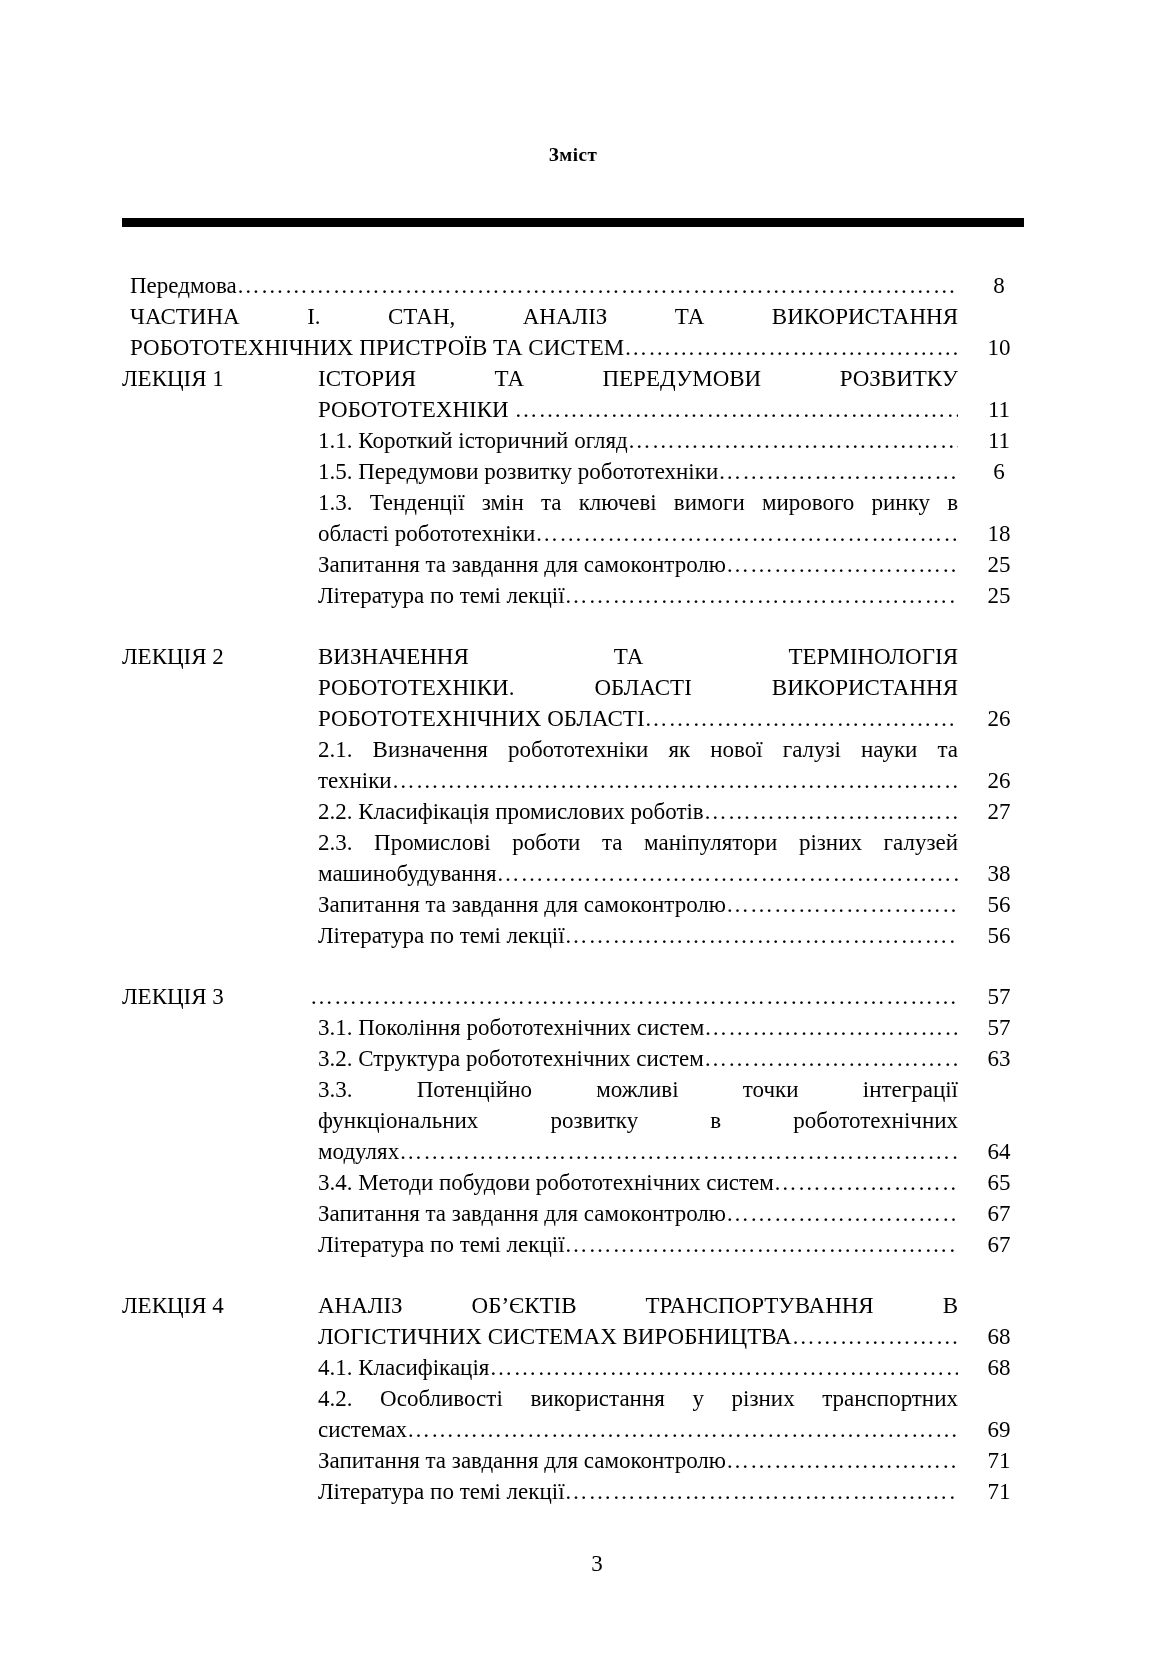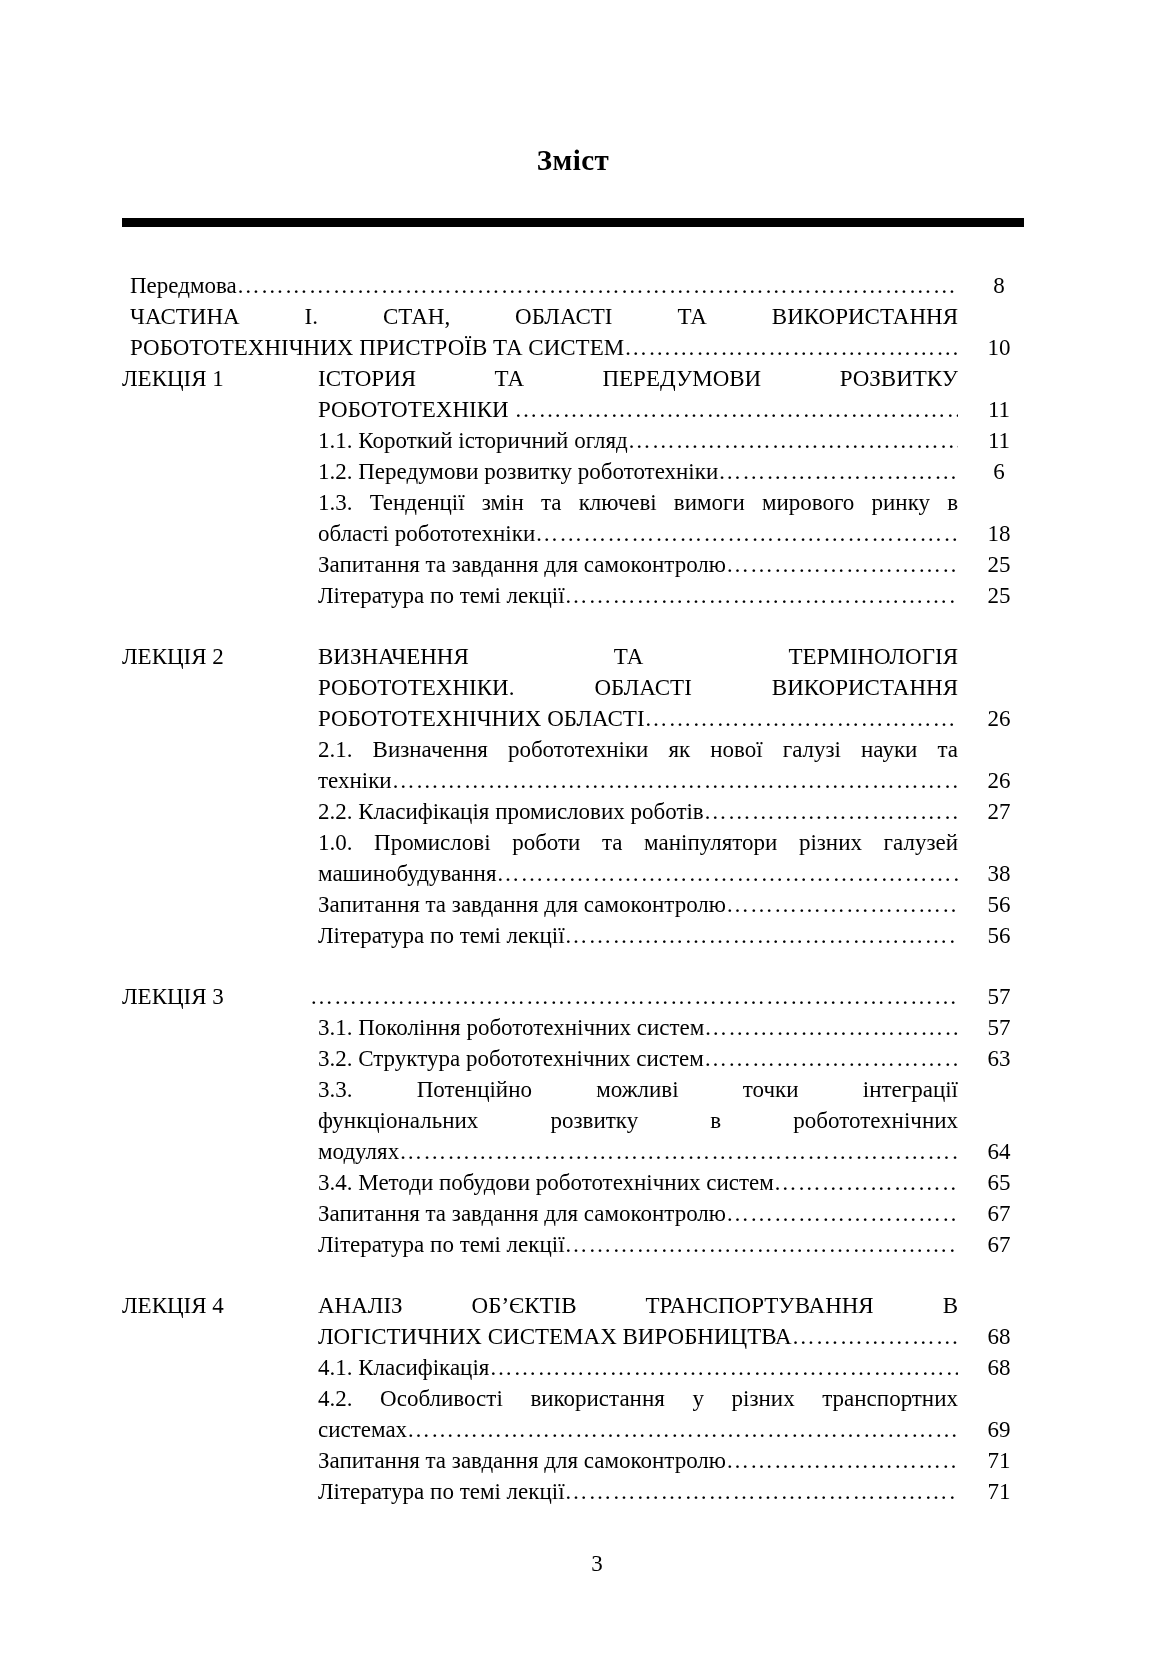--- a/index.html
+++ b/index.html
@@ -10,21 +10,21 @@
     color: #000;
     position: relative;
     overflow: hidden;
   }
   .doc-page { position: relative; width: 1158px; height: 1654px; background: #fff; }
 
   .doc-title {
     position: absolute;
     top: 144px; left: 122px; width: 902px;
     text-align: center;
-    font-size: 29px; font-weight: bold;
+    font-size: 19px; font-weight: bold;
     letter-spacing: 0.5px;
   }
 
   .rule {
     position: absolute;
     top: 218px; left: 122px;
     width: 902px; height: 9px;
     background: #000;
   }
 
@@ -81,21 +81,21 @@
 
     <span class="body">
       <span class="text">Передмова</span>
       <span class="dots">………………………………………………………………………………………………………………………………………………………………………………………………………………………………………………</span>
     </span>
     <span class="pagecol">8</span>
   </div>
         <div class="toc-row">
 
     <span class="body spread">
-      <span class="text">ЧАСТИНА І. СТАН, ОБЛАСТІ ТА ВИКОРИСТАННЯ</span>
+      <span class="text">ЧАСТИНА І. СТАН, АНАЛІЗ ТА ВИКОРИСТАННЯ</span>
       
     </span>
     <span class="pagecol"></span>
   </div>
         <div class="toc-row">
 
     <span class="body">
       <span class="text">РОБОТОТЕХНІЧНИХ ПРИСТРОЇВ ТА СИСТЕМ</span>
       <span class="dots">………………………………………………………………………………………………………………………………………………………………………………………………………………………………………………</span>
     </span>
@@ -121,21 +121,21 @@
     <span class="label"></span>
     <span class="body">
       <span class="text">1.1. Короткий історичний огляд</span>
       <span class="dots">………………………………………………………………………………………………………………………………………………………………………………………………………………………………………………</span>
     </span>
     <span class="pagecol">11</span>
   </div>
         <div class="toc-row">
     <span class="label"></span>
     <span class="body">
-      <span class="text">1.2. Передумови розвитку робототехніки</span>
+      <span class="text">1.5. Передумови розвитку робототехніки</span>
       <span class="dots">………………………………………………………………………………………………………………………………………………………………………………………………………………………………………………</span>
     </span>
     <span class="pagecol">6</span>
   </div>
         <div class="toc-row">
     <span class="label"></span>
     <span class="body spread">
       <span class="text">1.3. Тенденції змін та ключеві вимоги мирового ринку в</span>
       
     </span>
@@ -210,21 +210,21 @@
     <span class="label"></span>
     <span class="body">
       <span class="text">2.2. Класифікація промислових роботів</span>
       <span class="dots">………………………………………………………………………………………………………………………………………………………………………………………………………………………………………………</span>
     </span>
     <span class="pagecol">27</span>
   </div>
         <div class="toc-row">
     <span class="label"></span>
     <span class="body spread">
-      <span class="text">1.0. Промислові роботи та маніпулятори різних галузей</span>
+      <span class="text">2.3. Промислові роботи та маніпулятори різних галузей</span>
       
     </span>
     <span class="pagecol"></span>
   </div>
         <div class="toc-row">
     <span class="label"></span>
     <span class="body">
       <span class="text">машинобудування</span>
       <span class="dots">………………………………………………………………………………………………………………………………………………………………………………………………………………………………………………</span>
     </span>

